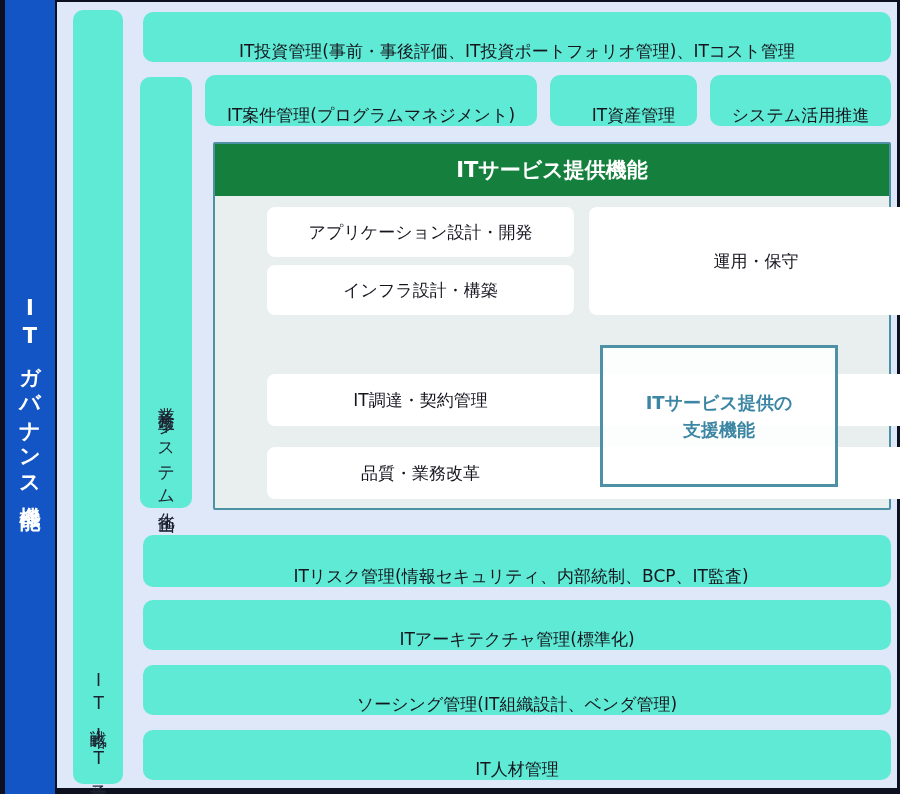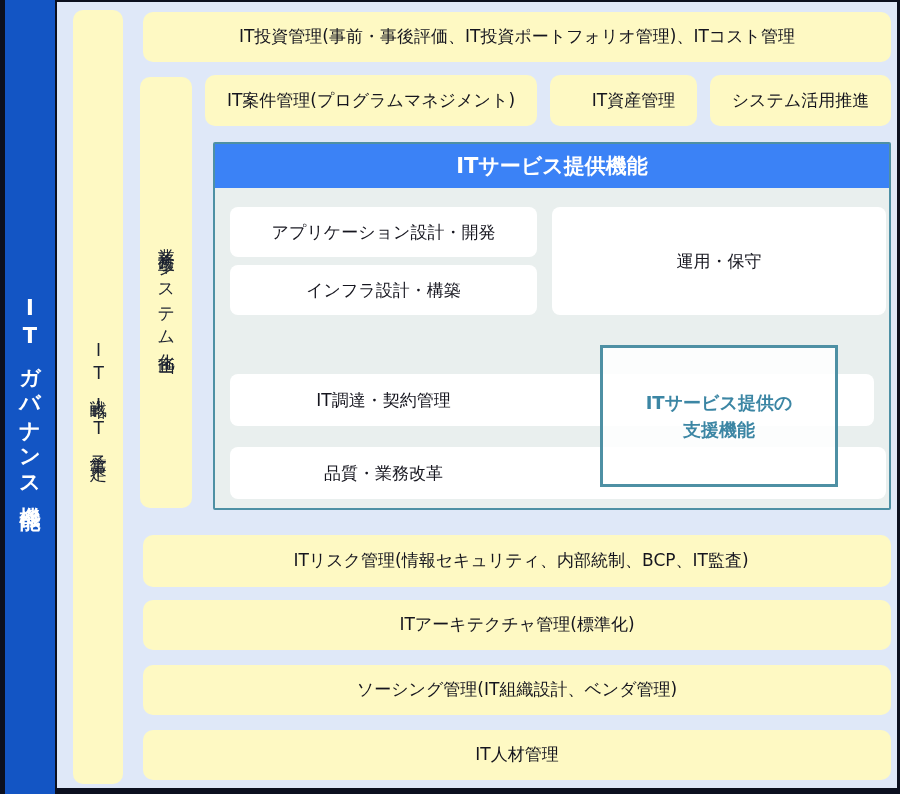--- a/index.html
+++ b/index.html
@@ -8,40 +8,40 @@
     font-family:"DejaVu Sans","Liberation Sans",sans-serif;color:#15151e;
   }
   .abs{position:absolute;box-sizing:border-box;}
   
   .gov-bar{left:5px;top:0;width:50px;height:794px;background:#1355c4;
     display:flex;align-items:center;justify-content:center;}
   .gov-bar .v-text{color:#ffffff;font-weight:bold;font-size:21px;}
   
   .panel{left:57px;top:2px;width:840px;height:786px;background:#dfe8f8;}
   
-  .wbox{background:#fef9c3;border-radius:10px;display:flex;align-items:center;justify-content:center;
+  .wbox{background:#5eead4;border-radius:10px;display:flex;align-items:flex-end;justify-content:center;
     font-size:17px;line-height:1.25;text-align:center;}
   .v-text{writing-mode:vertical-rl;text-orientation:upright;letter-spacing:0.18em;}
   .vcol .v-text{font-size:17px;color:#1c2230;}
   
   .strategy-col{left:73px;top:10px;width:50px;height:774px;}
   .reform-col{left:140px;top:77px;width:52px;height:431px;}
   
   .row1{left:143px;top:12px;width:748px;height:50px;}
   .case-box{left:205px;top:75px;width:332px;height:51px;}
   .asset-box{left:550px;top:75px;width:147px;height:51px;padding-left:20px;}
   .promo-box{left:710px;top:75px;width:181px;height:51px;}
   
   .service{left:213px;top:142px;width:678px;height:368px;background:#e9efee;
     border:2px solid #4e90a4;border-radius:2px;}
-  .service-header{position:absolute;left:0;top:0;width:100%;height:44px;background:#3b82f6;
+  .service-header{position:absolute;left:0;top:0;width:100%;height:52px;background:#15803d;
     display:flex;align-items:center;justify-content:center;color:#ffffff;font-weight:bold;font-size:21px;
     box-sizing:border-box;}
   .ibox{background:#ffffff;border-radius:8px;display:flex;align-items:center;justify-content:center;
-    font-size:17px;text-align:center;}
+    font-size:17px;text-align:center;margin-left:37px;}
   .app-box{left:15px;top:63px;width:307px;height:50px;}
   .infra-box{left:15px;top:121px;width:307px;height:50px;}
   .ops-box{left:337px;top:63px;width:334px;height:108px;}
   .pm-box{left:15px;top:181px;width:656px;height:52px;justify-content:flex-start;}
   .proc-box{left:15px;top:230px;width:644px;height:52px;justify-content:flex-start;}
   .qual-box{left:15px;top:303px;width:656px;height:52px;justify-content:flex-start;}
   .left-zone{width:307px;text-align:center;}
   .support-box{left:385px;top:201px;width:238px;height:142px;background:rgba(255,255,255,0.86);
     border:3px solid #4e90a4;display:flex;flex-direction:column;align-items:center;justify-content:center;
     color:#3c86a4;font-weight:bold;font-size:18px;line-height:1.5;text-align:center;z-index:2;}

